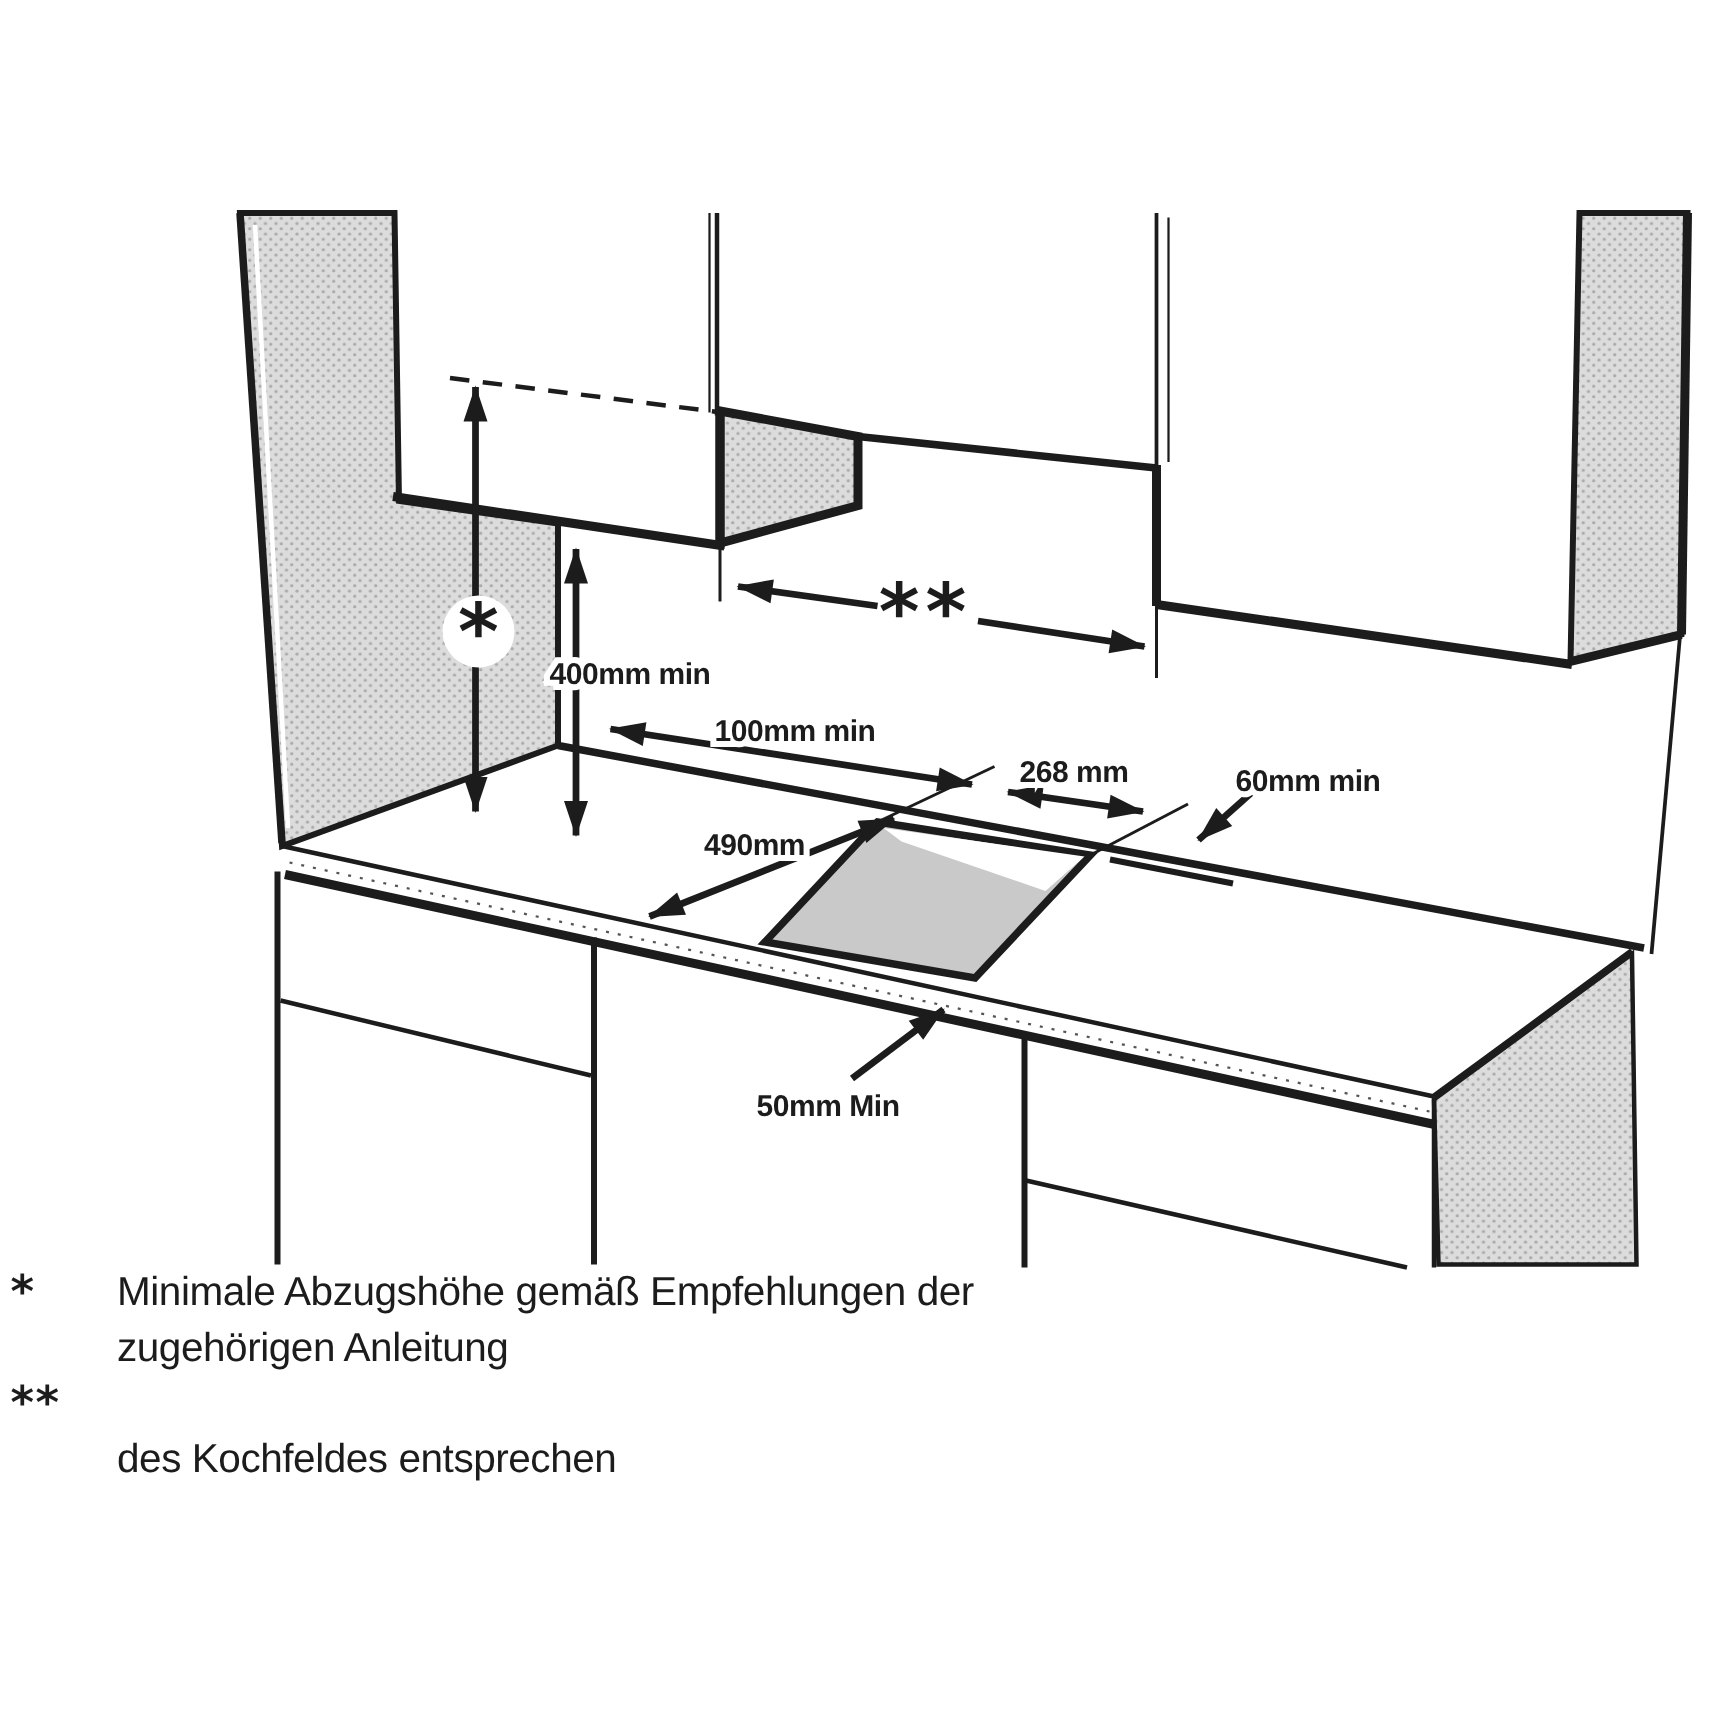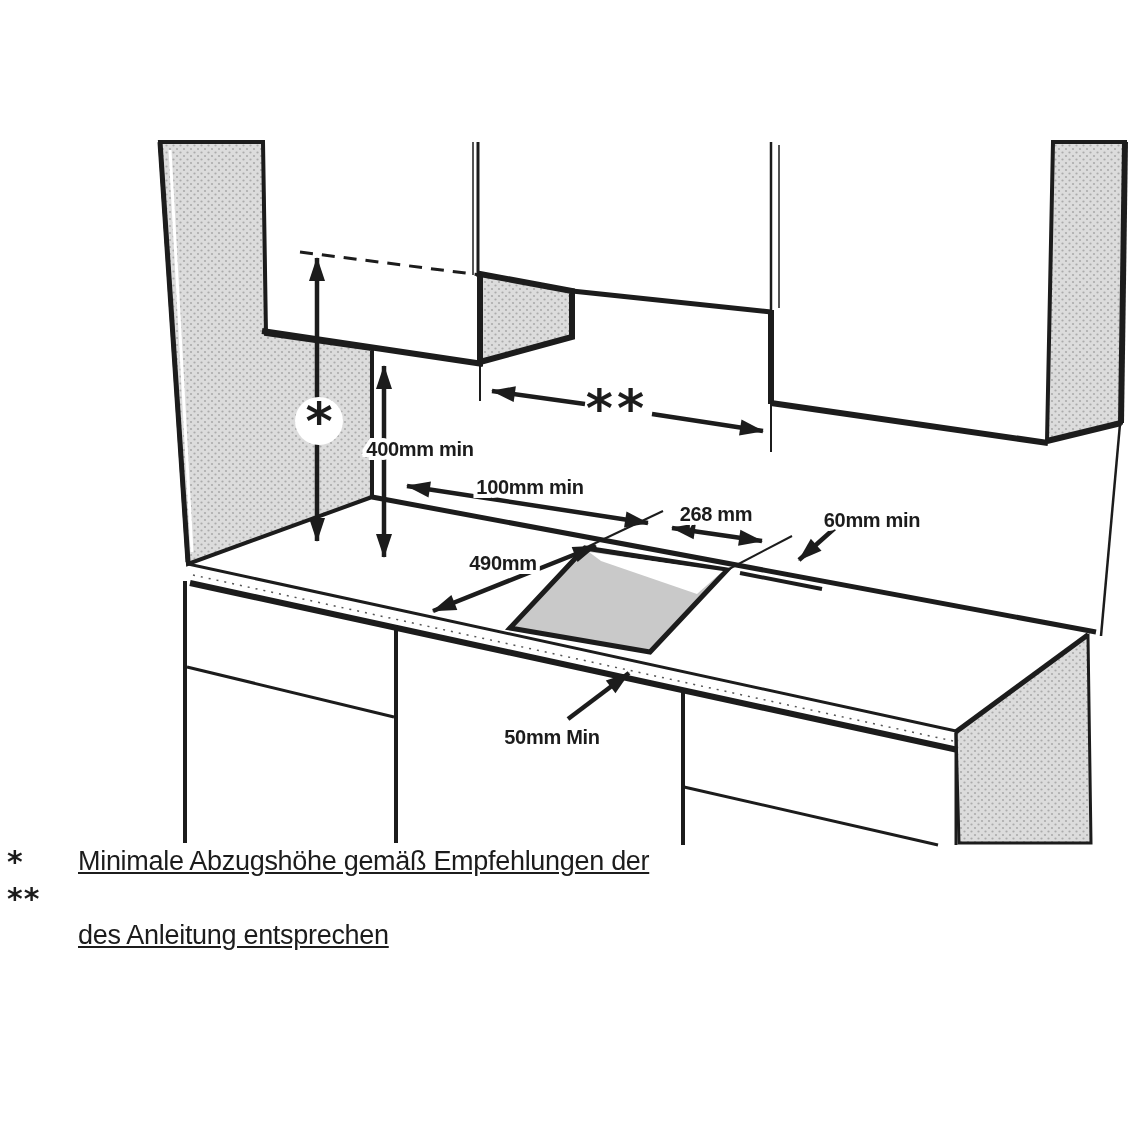--- a/index.html
+++ b/index.html
@@ -35,21 +35,21 @@
   .halo{fill:var(--background);}
   .footnotes{
     position:absolute;left:0;top:843px;width:1143px;
     color:var(--line);font-size:27px;line-height:37px;letter-spacing:-0.3px;
   }
   .fn-row{display:flex;align-items:flex-start;}
   .fn-marker{
     width:78px;padding-left:7px;box-sizing:border-box;flex:0 0 78px;
     font-family:"DejaVu Sans",sans-serif;font-size:30px;font-weight:700;letter-spacing:1px;
   }
-  .fn-text{flex:1;text-decoration:underline;}
+  .fn-text{flex:1;}
 </style>
 </head>
 <body>
 
 <div class="stage">
 
 <svg width="1143" height="1143" viewBox="0 0 1143 1143">
   <defs>
     <pattern id="dots" width="7" height="7" patternUnits="userSpaceOnUse">
       <rect width="7" height="7" class="shade-bg"></rect>
@@ -159,21 +159,21 @@
 
   <g>
     <line class="dimline" x1="568" y1="719" x2="629" y2="673" marker-end="url(#ah)"></line>
     <text class="dim" x="552" y="744">50mm Min</text>
   </g>
 </svg>
 
 <div class="footnotes">
   <div class="fn-row">
     <span class="fn-marker">*</span>
-    <span class="fn-text"><span>Minimale Abzugshöhe gemäß Empfehlungen der</span><br></span>
+    <span class="fn-text"><span>Minimale Abzugshöhe gemäß Empfehlungen der</span><br><span>zugehörigen Anleitung</span></span>
   </div>
   <div class="fn-row">
     <span class="fn-marker">**</span>
-    <span class="fn-text"><br><span>des Anleitung entsprechen</span></span>
+    <span class="fn-text"><br><span>des Kochfeldes entsprechen</span></span>
   </div>
 </div>
 
 </div>
 
 </body></html>

